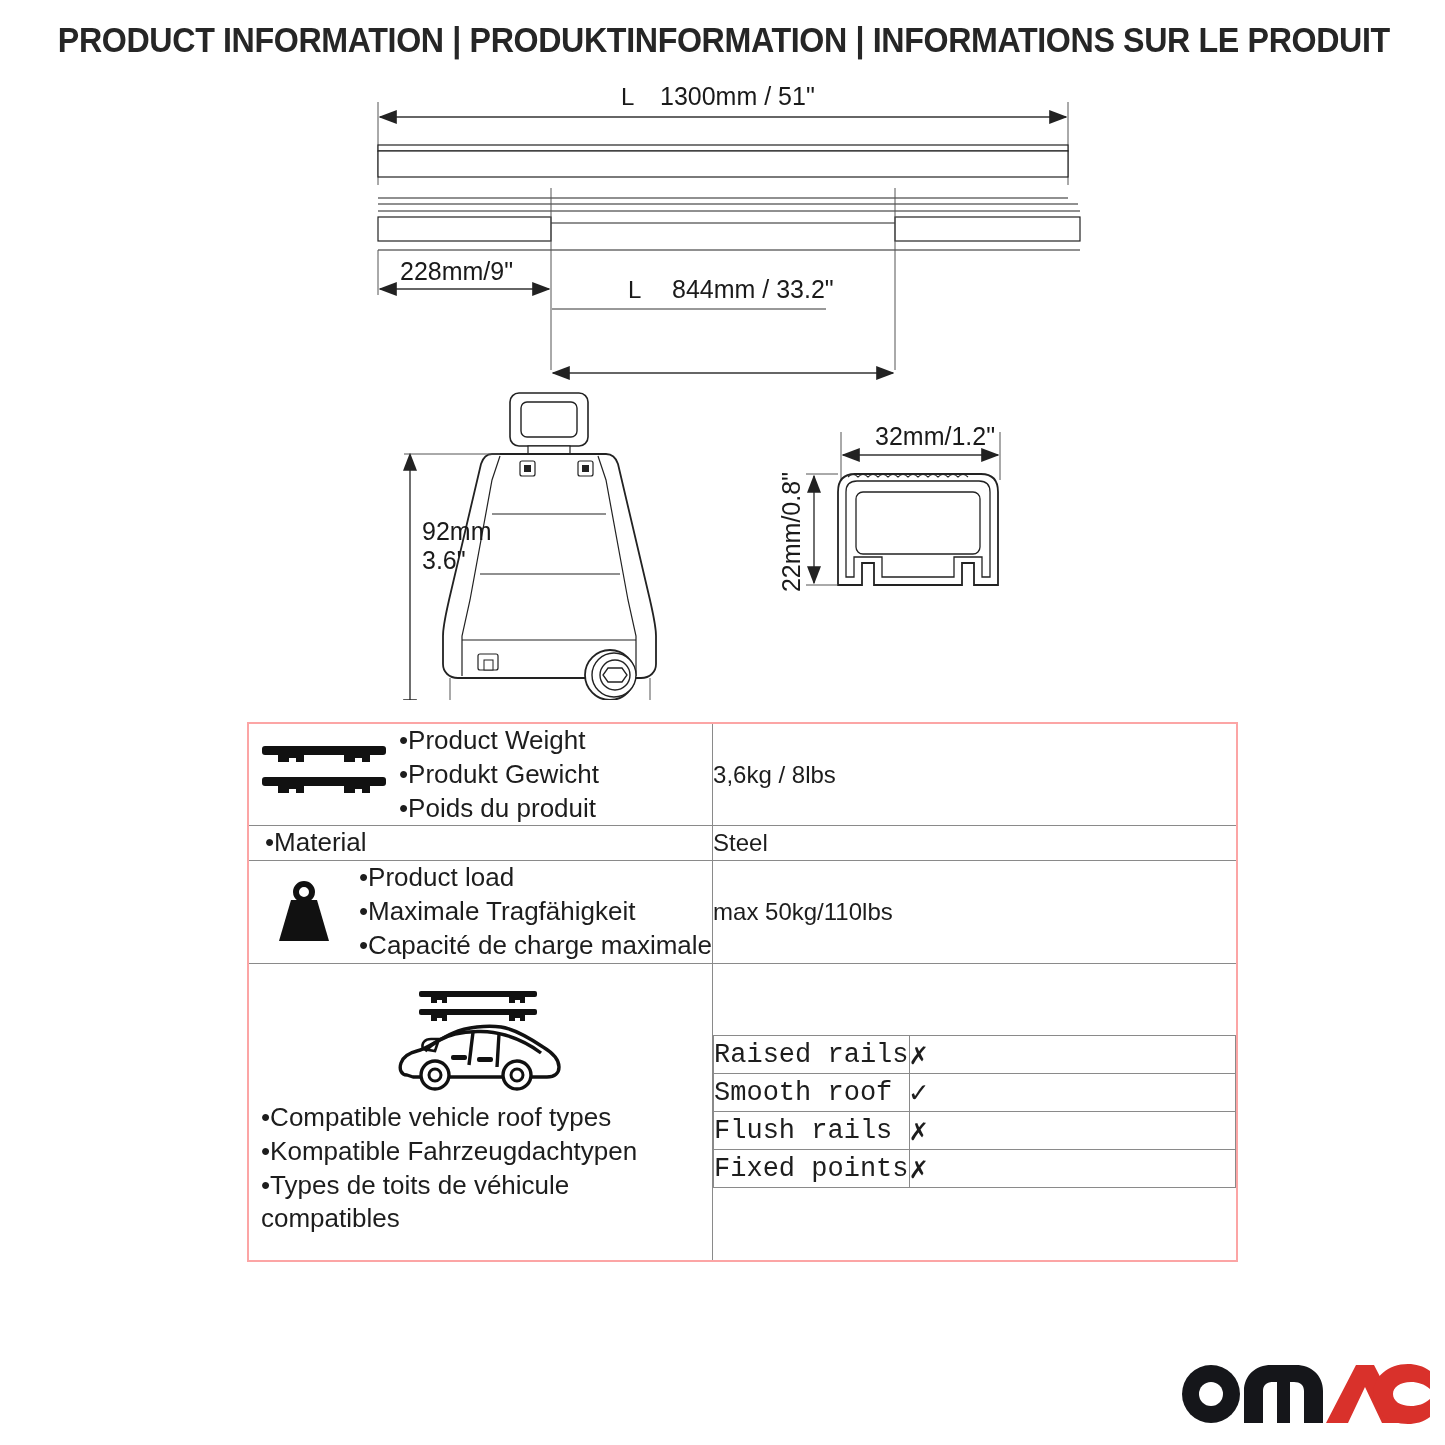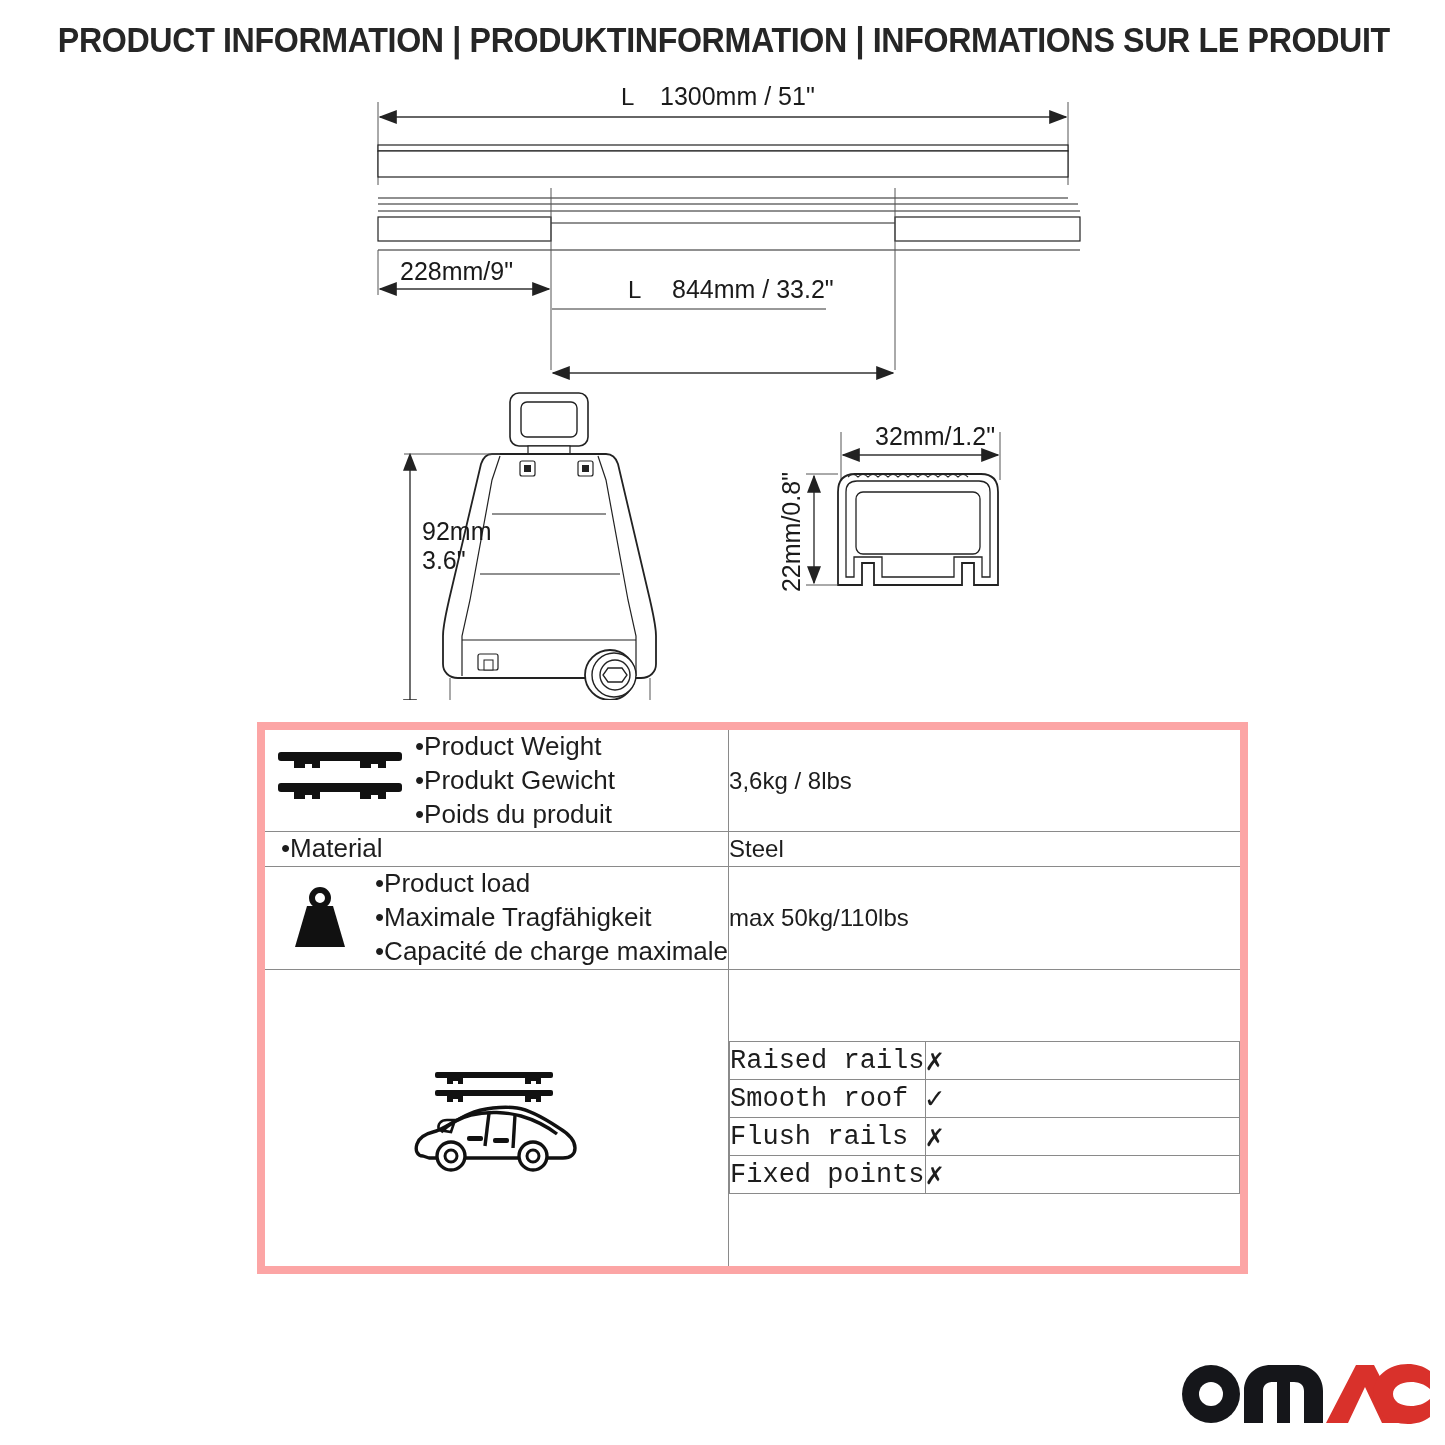--- a/index.html
+++ b/index.html
@@ -39,23 +39,23 @@
   }
   .dimL{
     font-family:"Liberation Sans", sans-serif;
     font-size:24px;
     fill:#1a1a1a;
   }
 
   
   #spec-table{
     position:absolute;
-    left:257px;top:722px;
+    left:247px;top:722px;
     width:991px;
-    border:8px solid #fca5a5;
+    border:2px solid #fca5a5;
     border-collapse:collapse;
     background:#fff;
   }
   #spec-table td{
     border:1px solid #8a8a8a;
     padding:0;
     vertical-align:middle;
     background:#fff;
   }
   td.shaded{background:#ececec;}
@@ -335,20 +335,27 @@
             <g fill="#fff" stroke="#111" stroke-width="3.4">
               <circle cx="40" cy="88" r="14"></circle>
               <circle cx="122" cy="88" r="14"></circle>
             </g>
             <g fill="#fff" stroke="#111" stroke-width="3">
               <circle cx="40" cy="88" r="6"></circle>
               <circle cx="122" cy="88" r="6"></circle>
             </g>
             <path d="M28,62 C26,56 30,52 36,52 L44,52 L40,64 Z" fill="none" stroke="#111" stroke-width="2.6"></path>
           </svg>
+        </div>
+        <div class="car-label-wrap">
+          <div class="lbl-list wrap">
+            <div>•Compatible vehicle roof types</div>
+            <div>•Kompatible Fahrzeugdachtypen</div>
+            <div>•Types de toits de véhicule compatibles</div>
+          </div>
         </div>
       </td>
       <td class="combo-cell" colspan="2">
         <table class="roof-table">
           <tbody>
             <tr>
               <td class="rt-name shaded">Raised rails</td>
               <td class="rt-mark shaded">✗</td>
             </tr>
             <tr>

